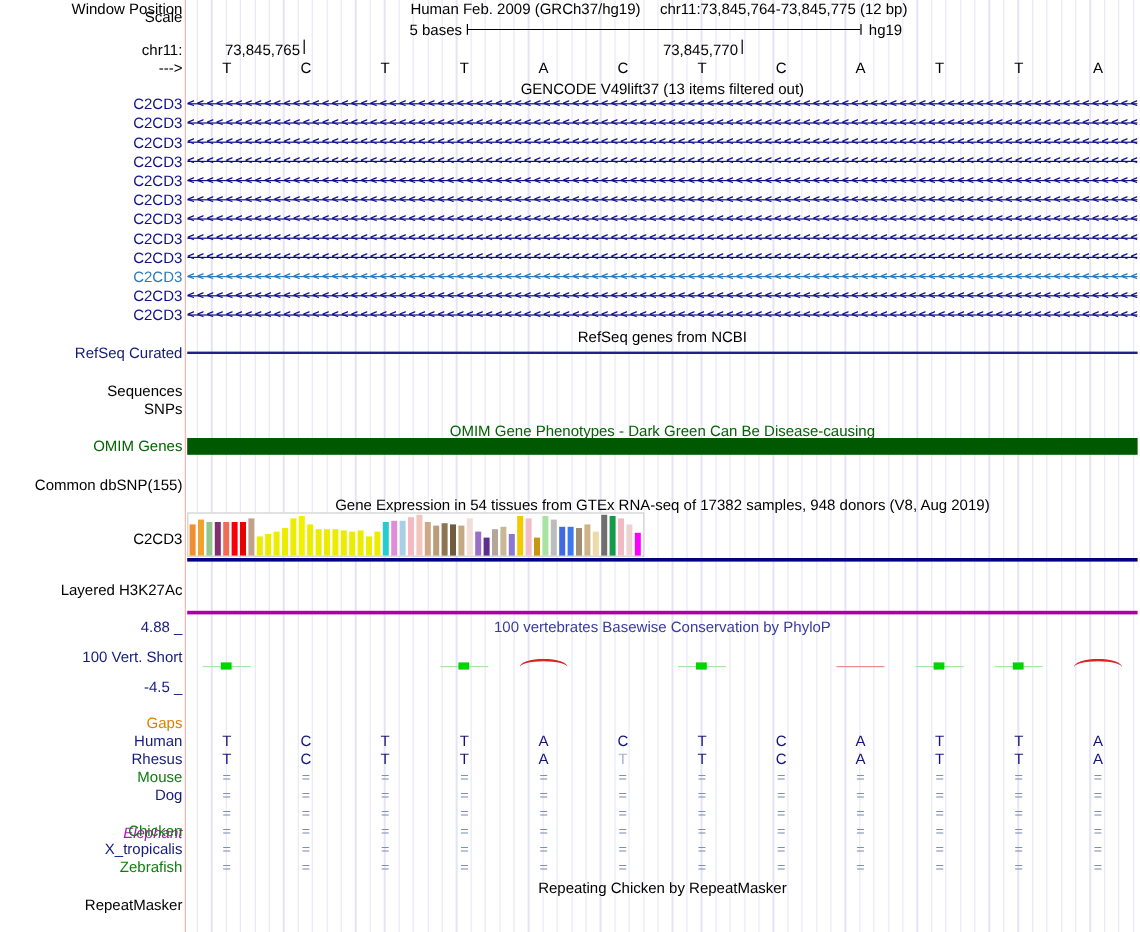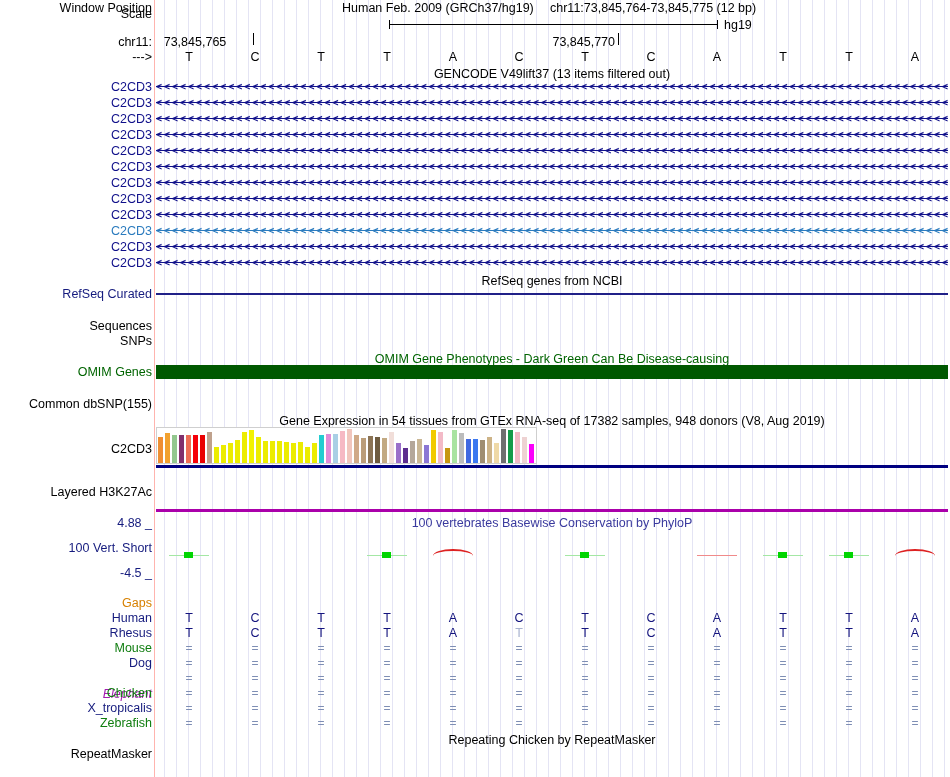--- a/index.html
+++ b/index.html
@@ -42,26 +42,27 @@
 
 <div id="stage">
   <div class="grid"></div>
   <div class="guideline"></div>
 
   <div class="lbl" style="top:1px">Window Position</div>
   <div class="abs" style="left:342px;top:1px;white-space:nowrap">Human Feb. 2009 (GRCh37/hg19)</div>
   <div class="abs" style="left:550px;top:1px;white-space:nowrap">chr11:73,845,764-73,845,775 (12 bp)</div>
 
   <div class="lbl" style="top:7px">Scale</div>
+  <div class="abs" style="left:156px;top:18px;width:229px;text-align:right">5 bases</div>
   <div class="ruler"></div>
   <div class="abs" style="left:724px;top:18px">hg19</div>
 
   <div class="lbl" style="top:35px">chr11:</div>
   <div id="coord-ticks">
-      <div class="coord-text" style="left: 140px; text-align: center;">73,845,765</div>
+      <div class="coord-text" style="left: 140px;">73,845,765</div>
       <div class="coord-tick" style="left: 253px;"></div>
       <div class="coord-text" style="left: 505px;">73,845,770</div>
       <div class="coord-tick" style="left: 618px;"></div>
     </div>
 
   <div class="lbl" style="top:50px">---&gt;</div>
   <div id="base-row">
       <div class="cell" style="left: 156px; top: 50px;">T</div>
       <div class="cell" style="left: 222px; top: 50px;">C</div>
       <div class="cell" style="left: 288px; top: 50px;">T</div>

